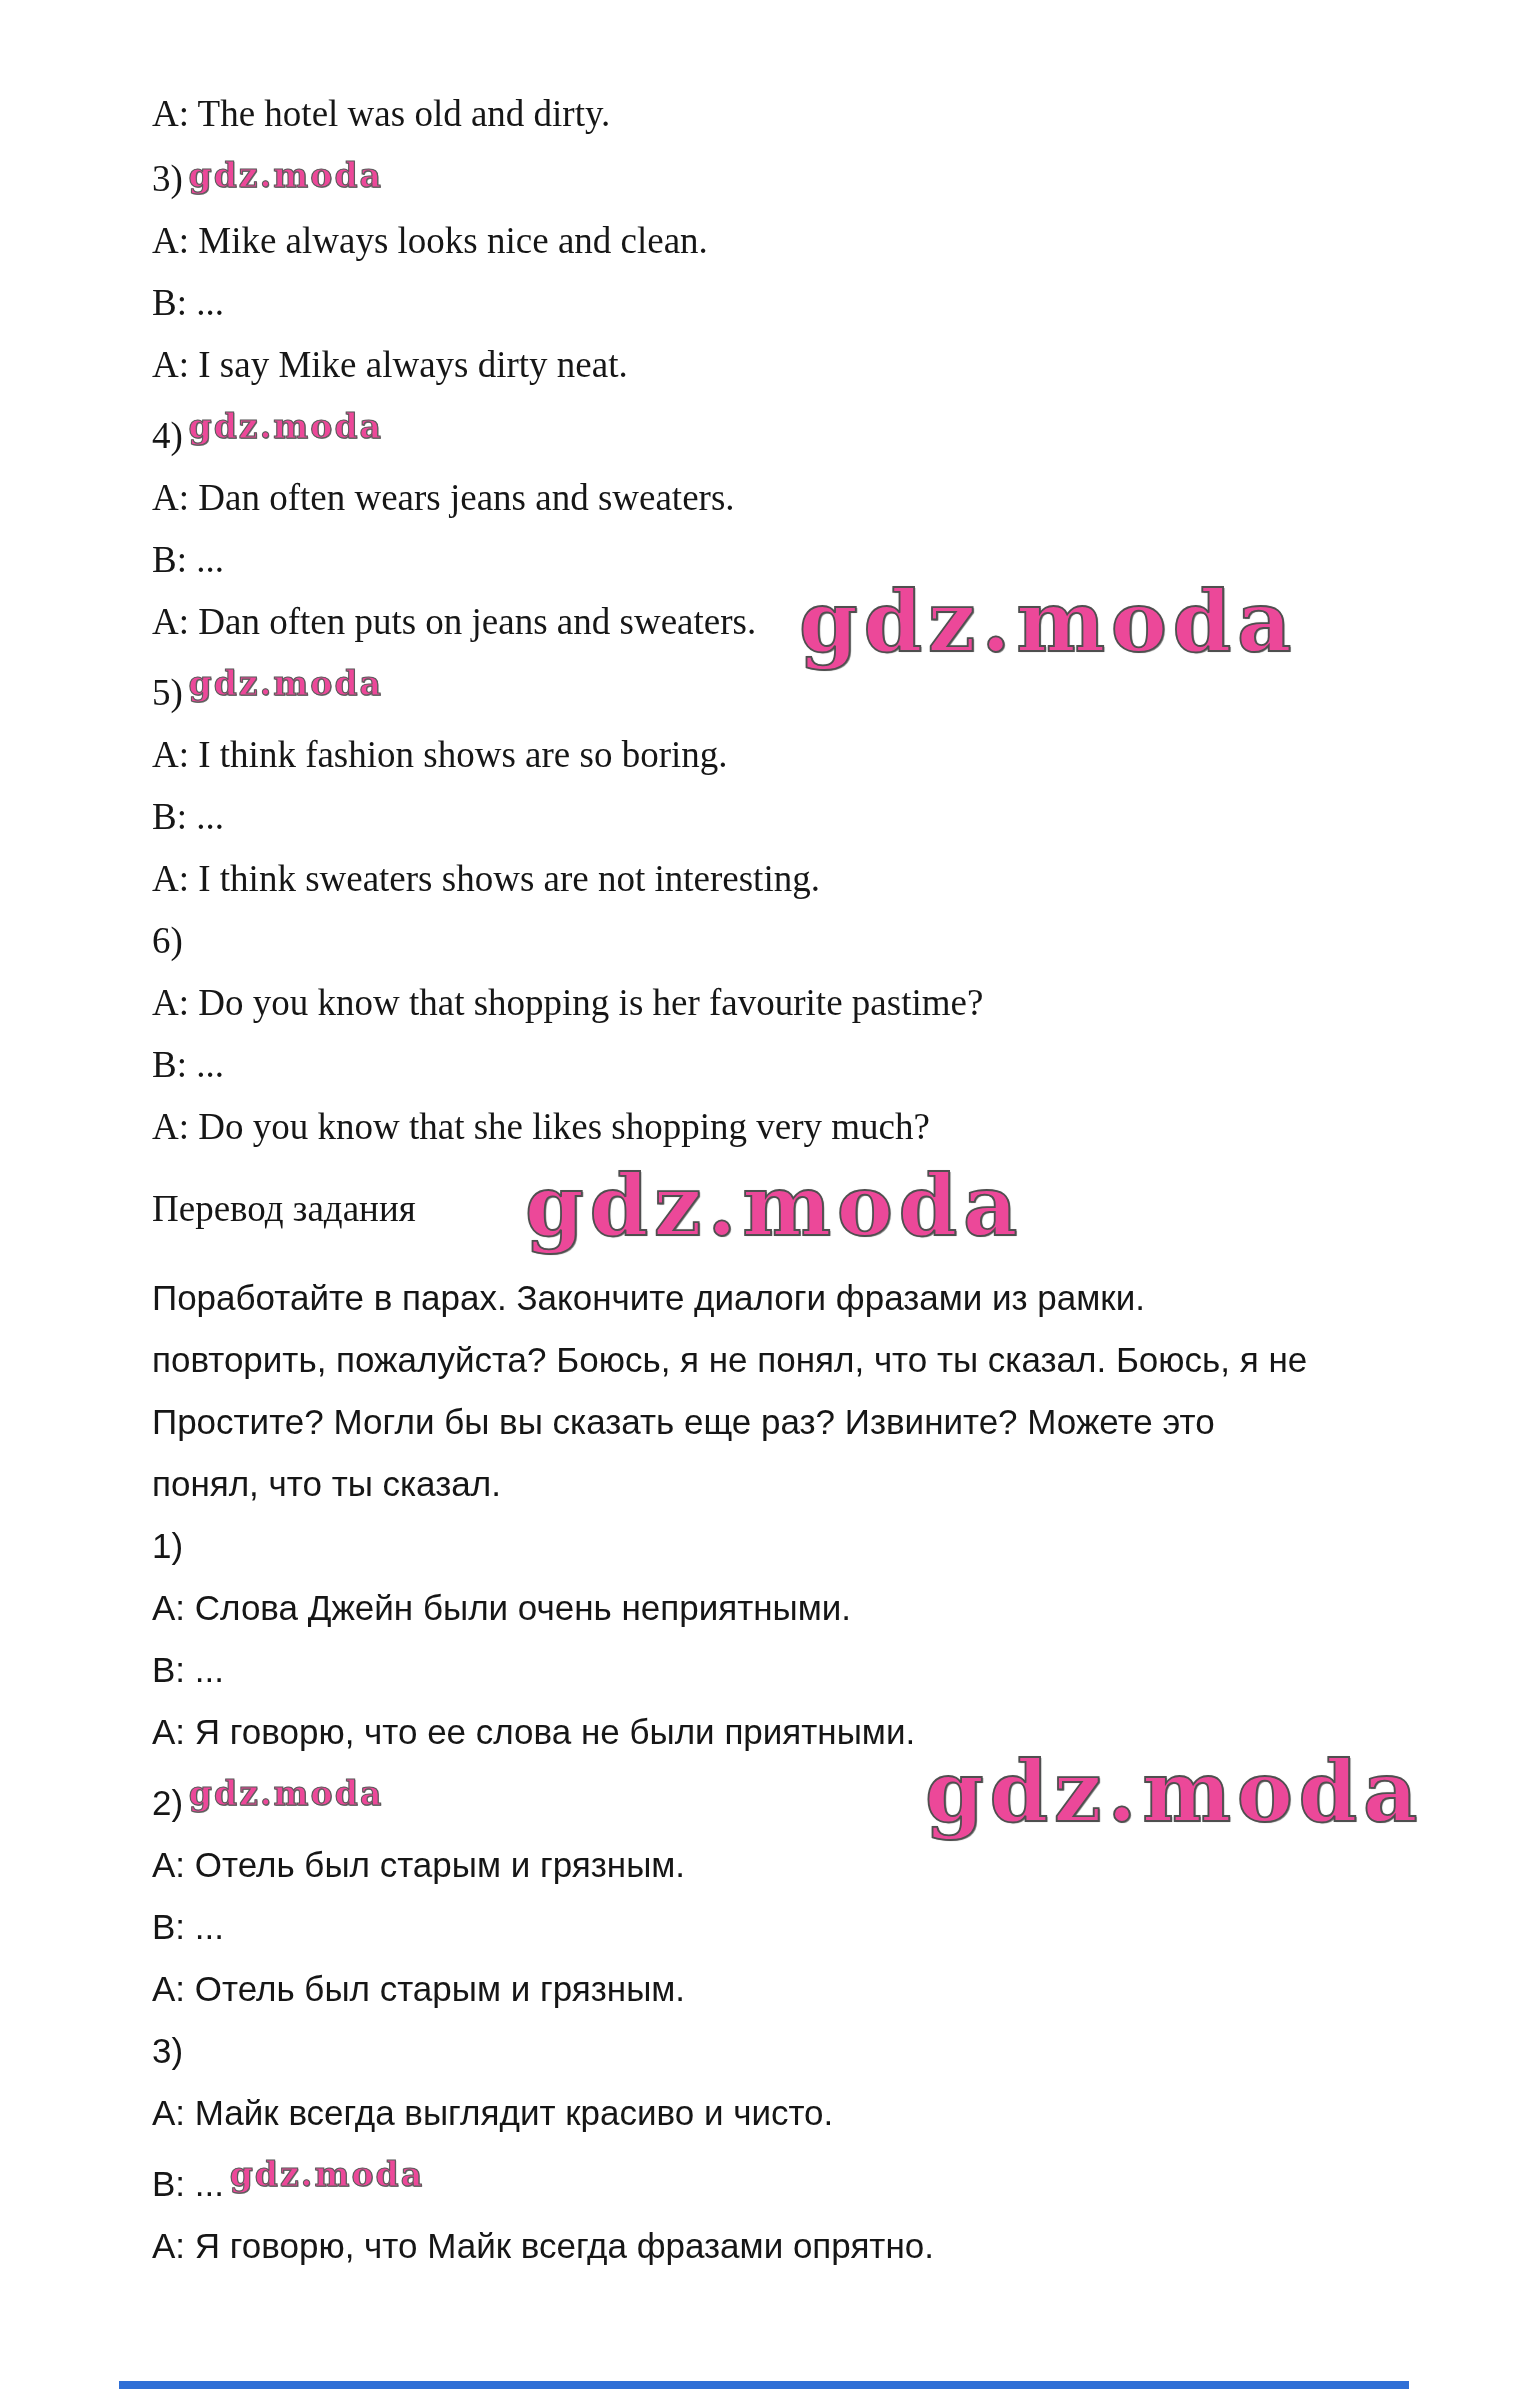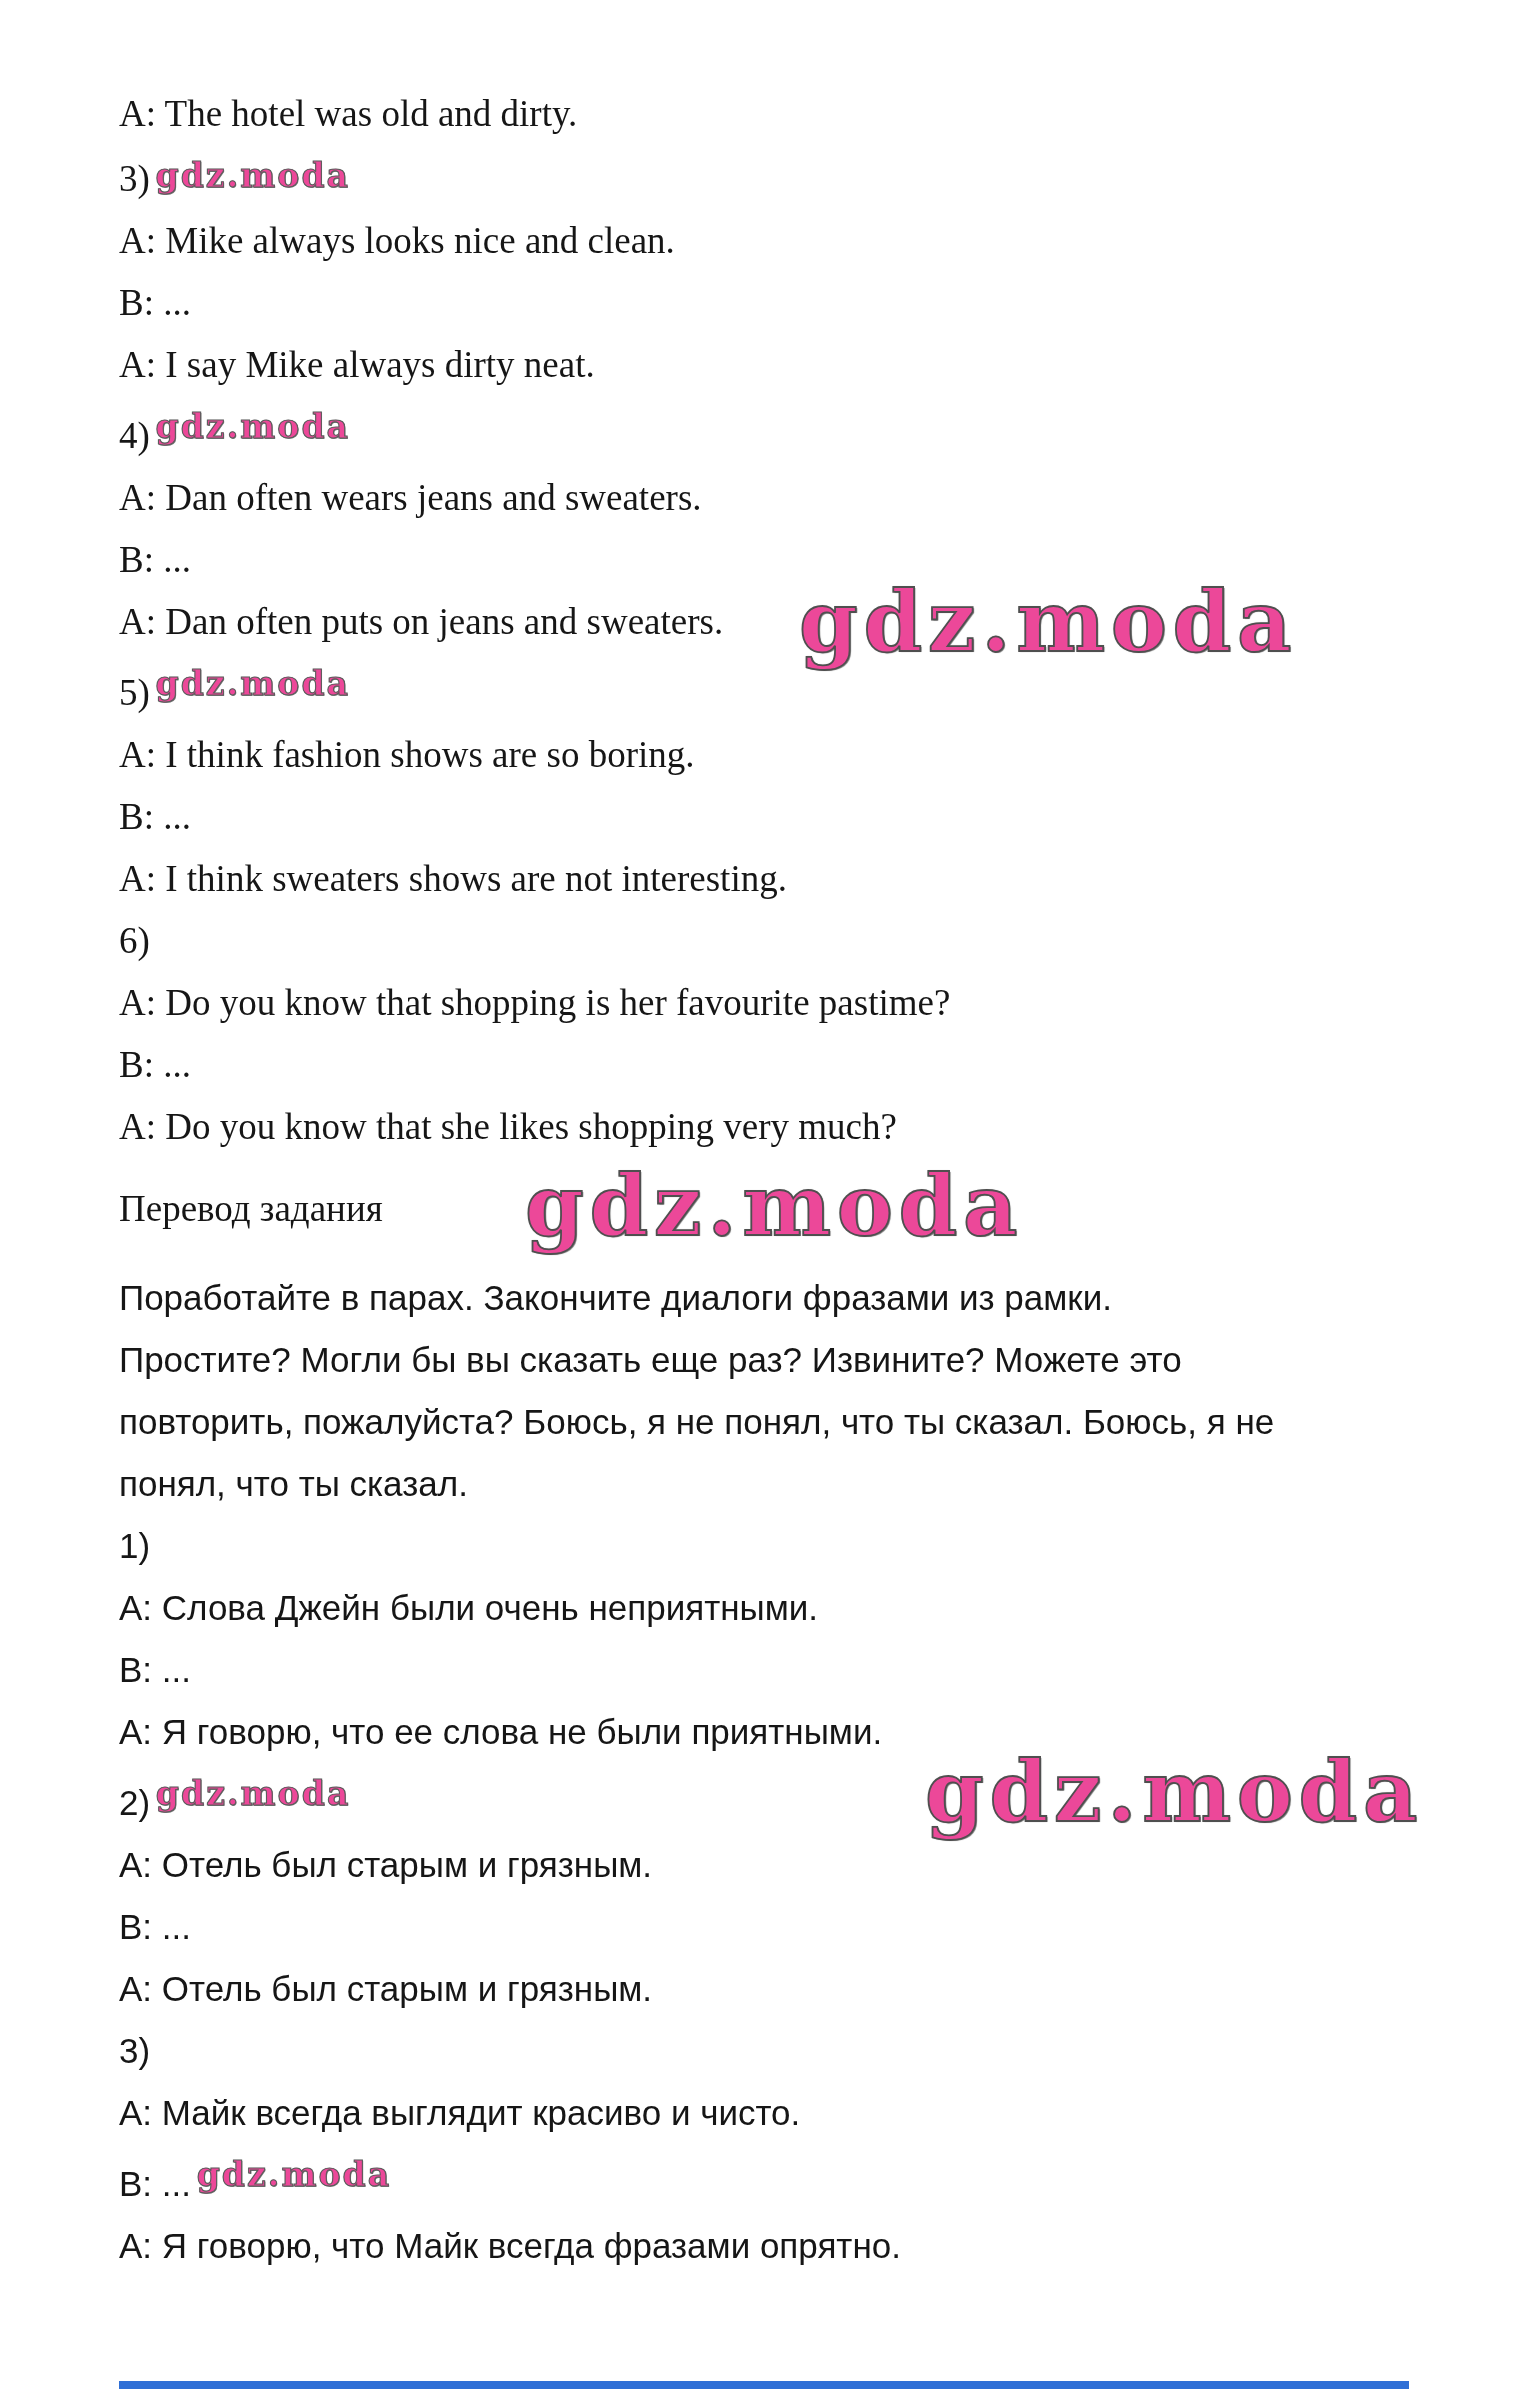--- a/index.html
+++ b/index.html
@@ -5,20 +5,21 @@
   * { margin: 0; padding: 0; box-sizing: border-box; }
   html, body { background: #ffffff; }
   .page {
     position: relative;
     width: 1533px;
     height: 2389px;
     background: #ffffff;
     color: #161616;
     font-family: "Liberation Serif", serif;
     overflow: hidden;
+    padding-left: 33px;
   }
   .content {
     padding: 83px 57px 0 119px;
   }
   .line {
     font-size: 37px;
     line-height: 62px;
     white-space: nowrap;
   }
   .ru {
@@ -87,22 +88,22 @@
     <div class="line">B: ...</div>
     <div class="line">A: I think sweaters shows are not interesting.</div>
     <div class="line">6)</div>
     <div class="line">A: Do you know that shopping is her favourite pastime?</div>
     <div class="line">B: ...</div>
     <div class="line">A: Do you know that she likes shopping very much?</div>
 
     <div class="line heading">Перевод задания</div>
 
     <div class="line ru">Поработайте в парах. Закончите диалоги фразами из рамки.</div>
+    <div class="line ru">повторить, пожалуйста? Боюсь, я не понял, что ты сказал. Боюсь, я не</div>
     <div class="line ru">Простите? Могли бы вы сказать еще раз? Извините? Можете это</div>
-    <div class="line ru">повторить, пожалуйста? Боюсь, я не понял, что ты сказал. Боюсь, я не</div>
     <div class="line ru">понял, что ты сказал.</div>
 
     <div class="line ru">1)</div>
     <div class="line ru">А: Слова Джейн были очень неприятными.</div>
     <div class="line ru">В: ...</div>
     <div class="line ru">А: Я говорю, что ее слова не были приятными.</div>
 
     <div class="line ru"><span>2)</span><span class="wm wm-inline raised">gdz.moda</span></div>
 
     <div class="line ru">А: Отель был старым и грязным.</div>

